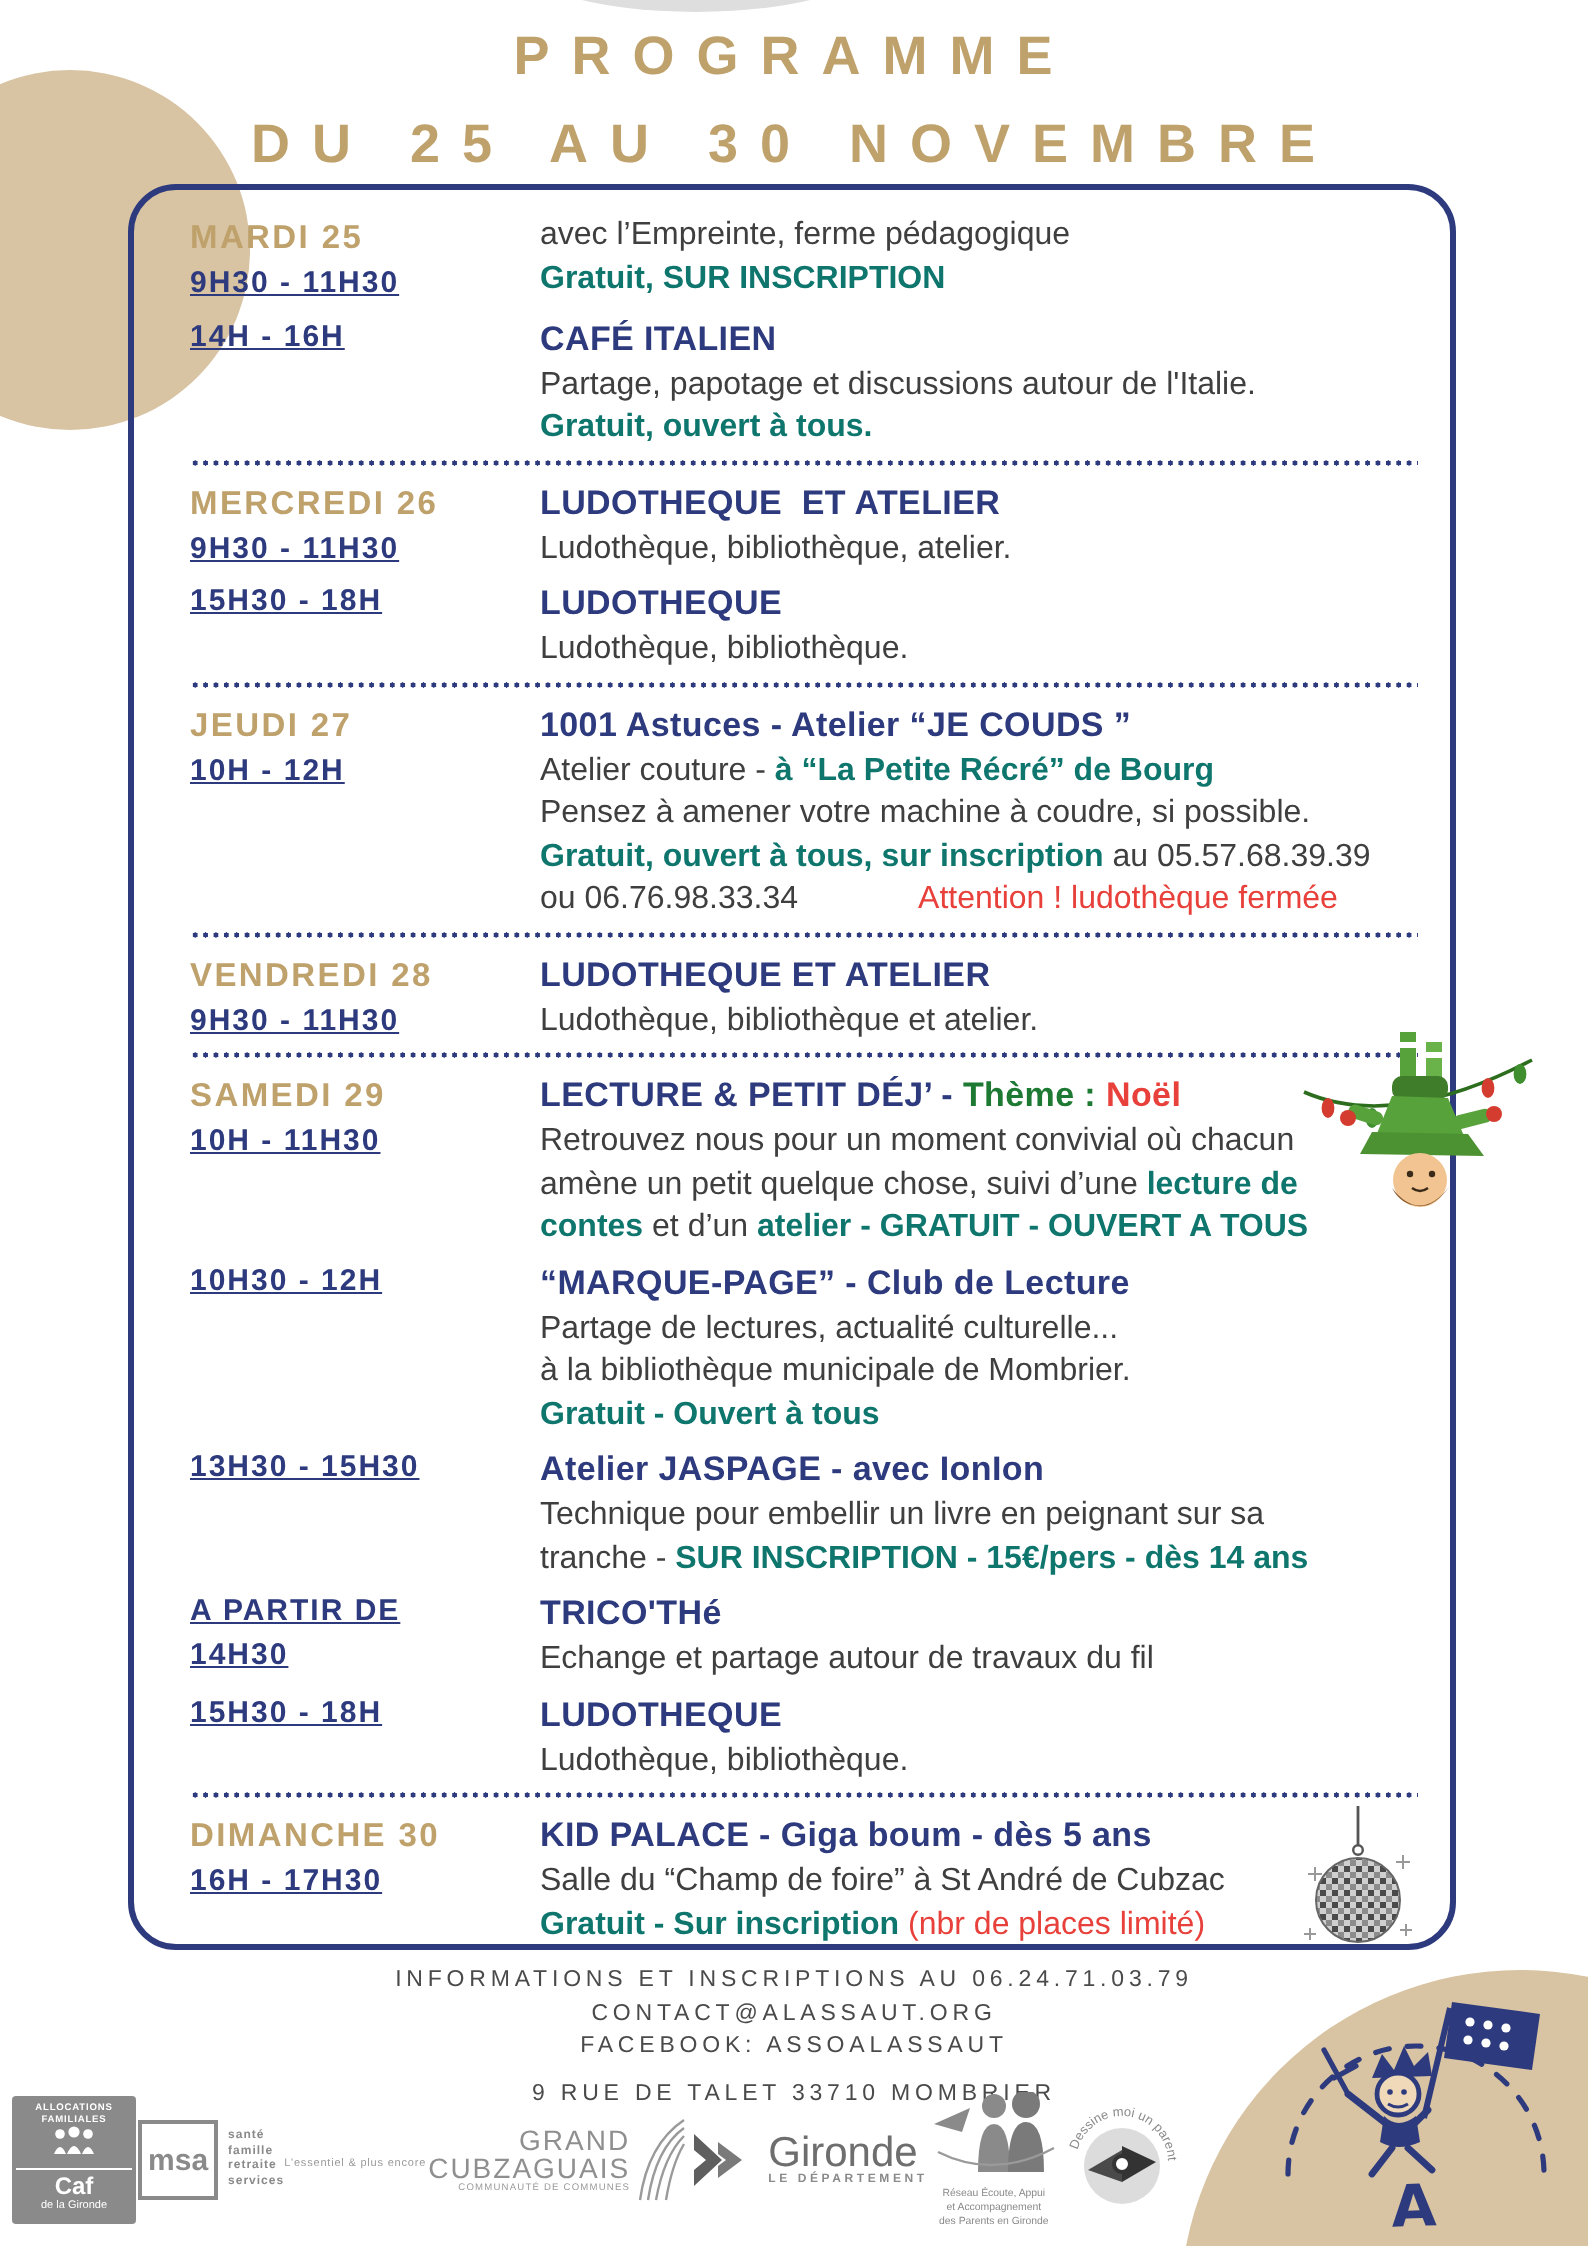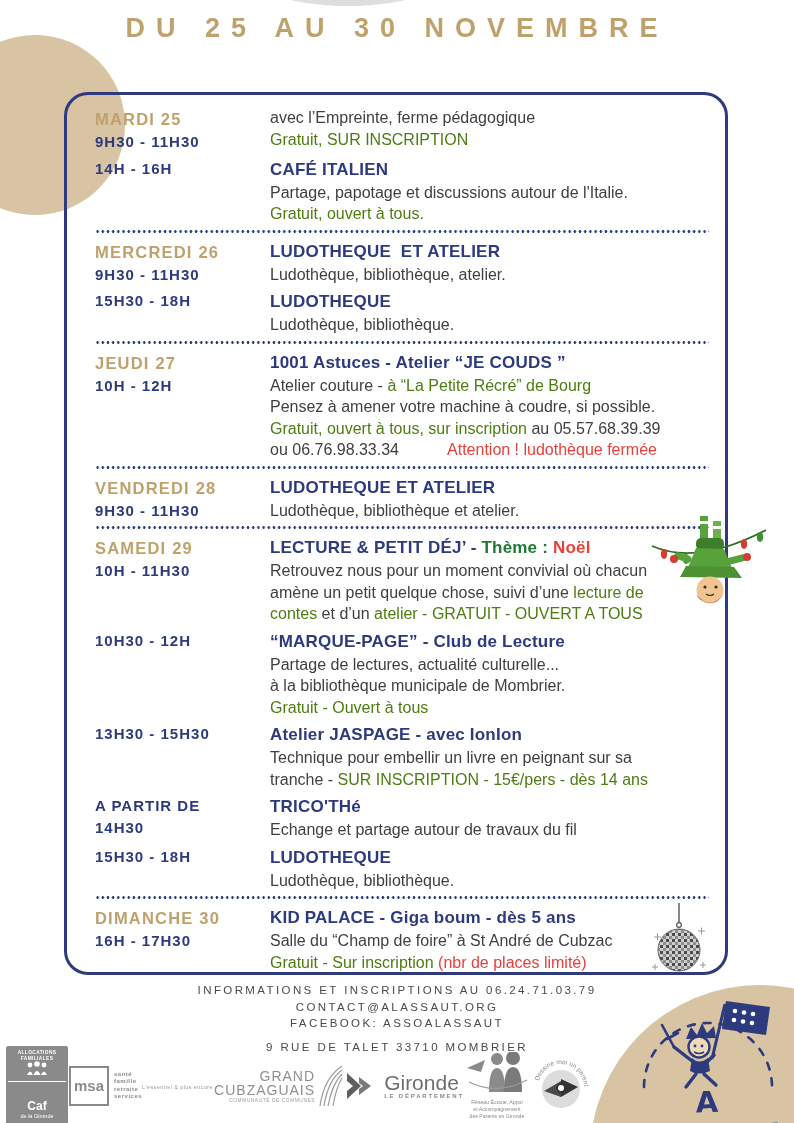--- a/index.html
+++ b/index.html
@@ -17,26 +17,26 @@
   
   .header{position:absolute;top:6px;left:0;width:100%;text-align:center;z-index:2;}
   .header .title{color:#bfa16c;font-weight:bold;font-size:27px;letter-spacing:11px;line-height:44px;}
 
   
   .schedule-box{position:absolute;left:64px;top:92px;width:664px;height:883px;box-sizing:border-box;
                 border:3.5px solid #2d3a7d;border-radius:24px;padding:12px 16px 8px 28px;z-index:2;
                 background:transparent;}
   .slot{display:grid;grid-template-columns:175px 1fr;margin-bottom:5px;}
   .day-name{color:#bfa16c;font-weight:bold;font-size:16.5px;letter-spacing:1.2px;line-height:24px;}
-  .time{color:#2d3a7d;font-weight:bold;font-size:15px;letter-spacing:1px;line-height:21.5px;}
+  .time{color:#2d3a7d;font-weight:bold;font-size:15px;letter-spacing:1px;line-height:21.5px;text-decoration:underline;}
   .slot-title{color:#2d3a7d;font-weight:bold;font-size:17px;line-height:24px;letter-spacing:0.2px;white-space:pre-wrap;}
   .line{color:#3f3f3f;font-size:16px;line-height:21.5px;}
-  .run-b{font-weight:normal;color:#4d7c0f;}
+  .run-b{font-weight:bold;color:#0f766e;}
   .run-red{color:#e8403a;}
-  .run-redgap{color:#e8403a;display:inline-block;margin-left:48px;}
+  .run-redgap{color:#e8403a;display:inline-block;margin-left:60px;}
   .slot-title .run-green{color:#1e7a33;}
   .slot-title .run-red{color:#e8403a;}
   .divider{height:3px;margin:4px 0 7px 0;
            background-image:radial-gradient(circle,#2d3a7d 1.25px,transparent 1.35px);
            background-size:5.2px 3px;background-position:0 50%;background-repeat:repeat-x;}
 
   
   .elf{position:absolute;left:650px;top:516px;z-index:3;}
   .disco{position:absolute;left:648px;top:903px;z-index:3;}
   .mascot{position:absolute;left:622px;top:995px;width:172px;z-index:4;text-align:center;}
@@ -46,21 +46,21 @@
   
   .footer-info{position:absolute;top:982px;left:0;width:100%;text-align:center;z-index:2;}
   .footer-line{font-size:11.5px;letter-spacing:2.4px;color:#4a4a4a;line-height:16.5px;font-weight:500;}
   .footer-address{margin-top:7px;}
 
   .logos-row{position:absolute;top:1046px;left:6px;width:586px;display:flex;
              justify-content:space-between;align-items:center;z-index:2;}
   .logo{color:#7d7d7d;}
   .logo-caf{width:58px;background:#8a8a8a;color:#fff;text-align:center;padding:4px 2px 5px 2px;border-radius:2px;}
   .caf-tiny{font-size:4.8px;letter-spacing:.4px;line-height:5.5px;font-weight:bold;}
-  .caf-name{font-size:12px;font-weight:bold;line-height:13px;margin-top:0;border-top:1px solid #fff;padding-top:18px;}
+  .caf-name{font-size:12px;font-weight:bold;line-height:13px;margin-top:0;border-top:1px solid #fff;padding-top:2px;}
   .caf-sub{font-size:5.5px;line-height:7px;}
   .logo-msa{display:flex;flex-direction:row;align-items:center;}
   .msa-top{display:flex;align-items:center;gap:5px;}
   .msa-box{width:36px;height:36px;border:2.5px solid #8a8a8a;display:flex;align-items:center;justify-content:center;
            font-weight:bold;font-size:15px;color:#8a8a8a;}
   .msa-list{font-size:6px;line-height:7.5px;color:#8a8a8a;font-weight:bold;letter-spacing:.5px;}
   .msa-base{font-size:5.5px;color:#9a9a9a;margin-top:3px;letter-spacing:.4px;}
   .logo-gironde{display:flex;align-items:center;gap:5px;}
   .gironde-name{font-size:21px;color:#6e6e6e;font-weight:500;line-height:20px;}
   .gironde-sub{font-size:6px;letter-spacing:1.8px;color:#8a8a8a;font-weight:bold;}
@@ -74,20 +74,21 @@
 </style>
 </head>
 <body>
 
 <div class="page">
 
   <div class="circle-topleft"></div>
   <div class="arc-top"></div>
 
   <div class="header">
+    <div class="title">PROGRAMME</div>
     <div class="title">DU 25 AU 30 NOVEMBRE</div>
   </div>
 
   <div class="schedule-box" id="schedule">
       <div class="day-section">
         <div class="slot">
           <div class="slot-left">
             <div class="day-name">MARDI 25</div>
             <div class="time">9H30 - 11H30</div>
           </div>

